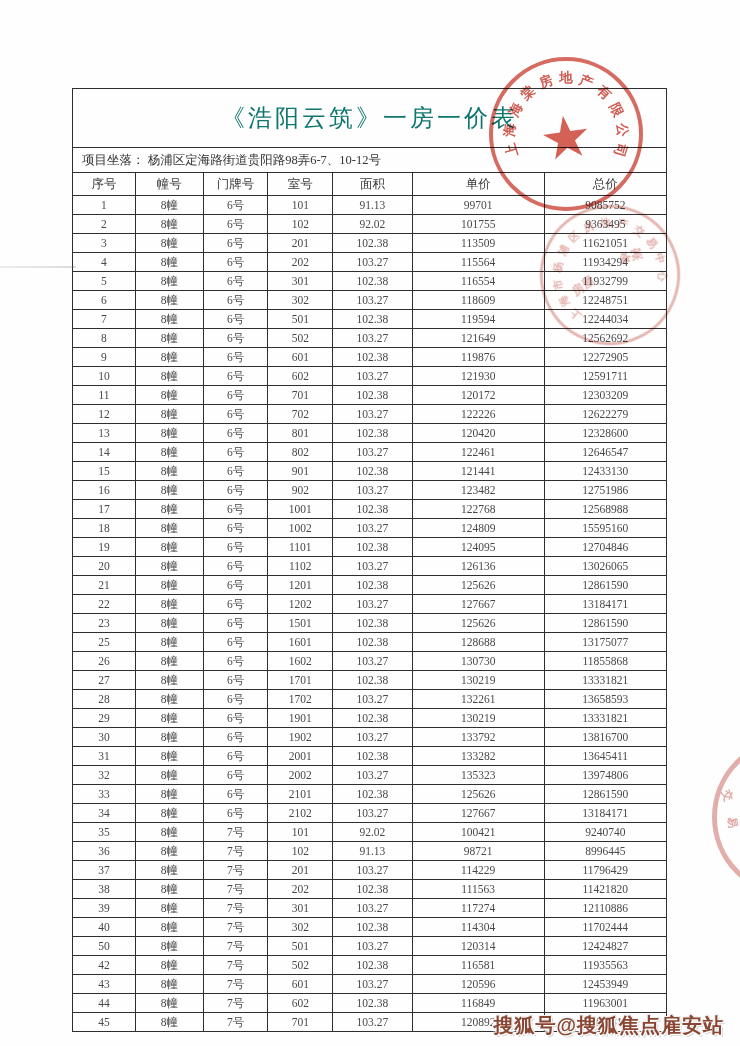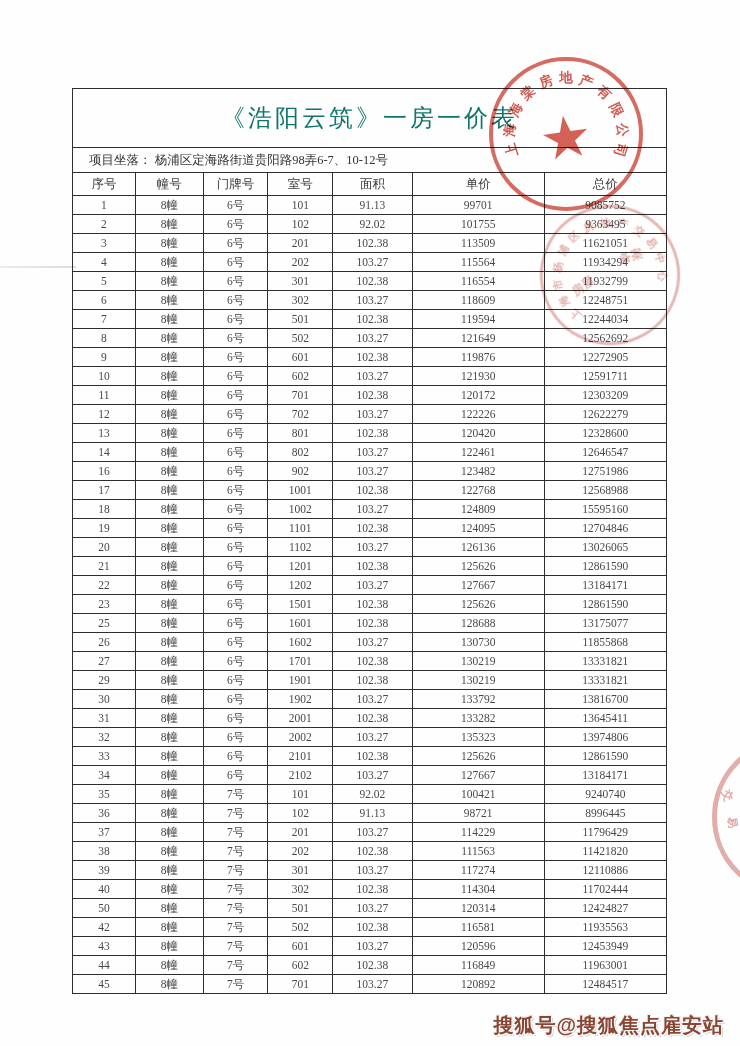--- a/index.html
+++ b/index.html
@@ -21,21 +21,21 @@
   .sheet td,.sheet th{
     border:1px solid #2e2e2e;
     text-align:center;vertical-align:middle;
     font-weight:normal;overflow:hidden;white-space:nowrap;
   }
   .sheet .title-cell{
     height:56px;font-size:24px;font-weight:normal;color:#0f766e;
     letter-spacing:3px;border-bottom:1px solid #2e2e2e;
   }
   .sheet .loc-cell{
-    height:22px;text-align:left;font-size:12.5px;padding-left:16px;color:#343434;
+    height:22px;text-align:left;font-size:12.5px;padding-left:9px;color:#343434;
   }
   .sheet .head-row th{height:20px;font-size:12.5px;color:#3a3a3a;}
   .sheet tbody td{height:16px;font-size:11.5px;line-height:16px;color:#484848;}
   
   .stamp{position:absolute;border-radius:50%;mix-blend-mode:multiply;pointer-events:none;}
   .stamp .arc-ch{
     position:absolute;font-weight:bold;
     font-family:"Liberation Serif","DejaVu Serif",serif;
   }
   .seal-main{
@@ -237,20 +237,29 @@
         <tr>
           <td>14</td>
           <td>8幢</td>
           <td>6号</td>
           <td>802</td>
           <td>103.27</td>
           <td>122461</td>
           <td>12646547</td>
         </tr>
         <tr>
+          <td>15</td>
+          <td>8幢</td>
+          <td>6号</td>
+          <td>901</td>
+          <td>102.38</td>
+          <td>121441</td>
+          <td>12433130</td>
+        </tr>
+        <tr>
           <td>16</td>
           <td>8幢</td>
           <td>6号</td>
           <td>902</td>
           <td>103.27</td>
           <td>123482</td>
           <td>12751986</td>
         </tr>
         <tr>
           <td>17</td>
@@ -334,20 +343,29 @@
           <td>11855868</td>
         </tr>
         <tr>
           <td>27</td>
           <td>8幢</td>
           <td>6号</td>
           <td>1701</td>
           <td>102.38</td>
           <td>130219</td>
           <td>13331821</td>
+        </tr>
+        <tr>
+          <td>28</td>
+          <td>8幢</td>
+          <td>6号</td>
+          <td>1702</td>
+          <td>103.27</td>
+          <td>132261</td>
+          <td>13658593</td>
         </tr>
         <tr>
           <td>29</td>
           <td>8幢</td>
           <td>6号</td>
           <td>1901</td>
           <td>102.38</td>
           <td>130219</td>
           <td>13331821</td>
         </tr>

